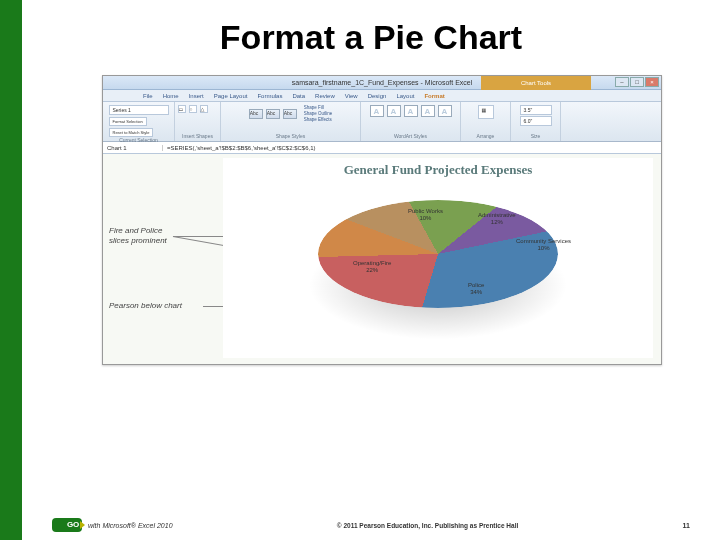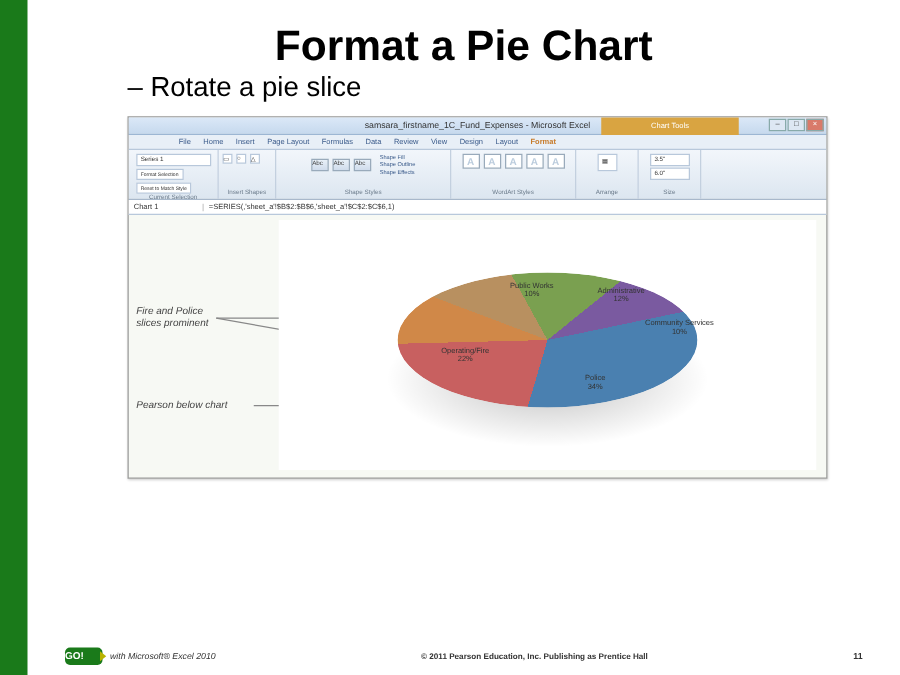--- a/index.html
+++ b/index.html
@@ -21,20 +21,21 @@
     position: absolute;
     left: 22px; top: 0;
     width: 698px; height: 540px;
     padding: 18px 30px 0 30px;
   }
   .title {
     text-align: center;
     font-size: 34px;
     font-weight: bold;
     color: #000;
+    margin-bottom: 18px;
   }
   .bullet-l1 {
     font-size: 24px;
     color: #000;
     margin-left: 10px;
     margin-bottom: 6px;
   }
   .bullet-l1::before { content: "• "; }
   .bullet-l2 {
     font-size: 22px;
@@ -210,21 +211,21 @@
     display: flex;
     align-items: center;
     font-size: 7px;
     color: #333;
   }
   .go-logo {
     width: 30px; height: 14px;
     background: #1a7a1a;
     color: #fff;
     font-size: 8px; font-weight: bold;
-    text-align: left; line-height: 14px;
+    text-align: right; line-height: 14px;
     border-radius: 4px;
     margin-right: 6px;
     position: relative;
   }
   .go-logo::after {
     content: "";
     position: absolute;
     right: -3px; top: 3px;
     border-left: 5px solid #b9b300;
     border-top: 4px solid transparent;
@@ -233,21 +234,20 @@
   .footer-center { flex: 1; text-align: center; font-weight: bold; font-size: 6.5px; }
   .footer-right { font-weight: bold; }
 </style>
 </head>
 <body>
 
 <div class="left-bar"></div>
 
 <div class="slide">
   <h1 class="title">Format a Pie Chart</h1>
-  <div class="bullet-l2">Rotate a pie slice</div>
 
   <div class="figure">
     <div class="win-titlebar">
       <span>samsara_firstname_1C_Fund_Expenses - Microsoft Excel</span>
       <div class="chart-tools">Chart Tools</div>
       <div class="win-btns">
         <div class="win-btn">–</div>
         <div class="win-btn">□</div>
         <div class="win-btn close">×</div>
       </div>
@@ -328,20 +328,21 @@
     </div>
 
     <div class="callout" style="left:6px; top:150px; width:80px;">Fire and Police<br>slices prominent</div>
     <div class="callout-line" style="left:70px; top:160px; width:110px;"></div>
     <div class="callout-line" style="left:70px; top:160px; width:150px; transform:rotate(10deg); transform-origin:left;"></div>
 
     <div class="callout" style="left:6px; top:225px; width:100px;">Pearson below chart</div>
     <div class="callout-line" style="left:100px; top:230px; width:100px;"></div>
 
     <div class="chart-area">
+      <div class="chart-title">General Fund Projected Expenses</div>
       <div class="pie-wrap">
         <div class="pie-shadow"></div>
         <div class="pie">
 
           <div class="seg" style="background: conic-gradient(from -50deg, #b89060 0% 10%, #7aa050 10% 22%, #7a5aa0 22% 32%, #4a80b0 32% 66%, #c86060 66% 88%, #d08848 88% 100%); border-radius:50%;"></div>
         </div>
 
         <div class="slice-label" style="left:110px; top:18px;">Public Works<br>10%</div>
         <div class="slice-label" style="left:180px; top:22px;">Administrative<br>12%</div>
         <div class="slice-label" style="left:218px; top:48px;">Community Services<br>10%</div>

